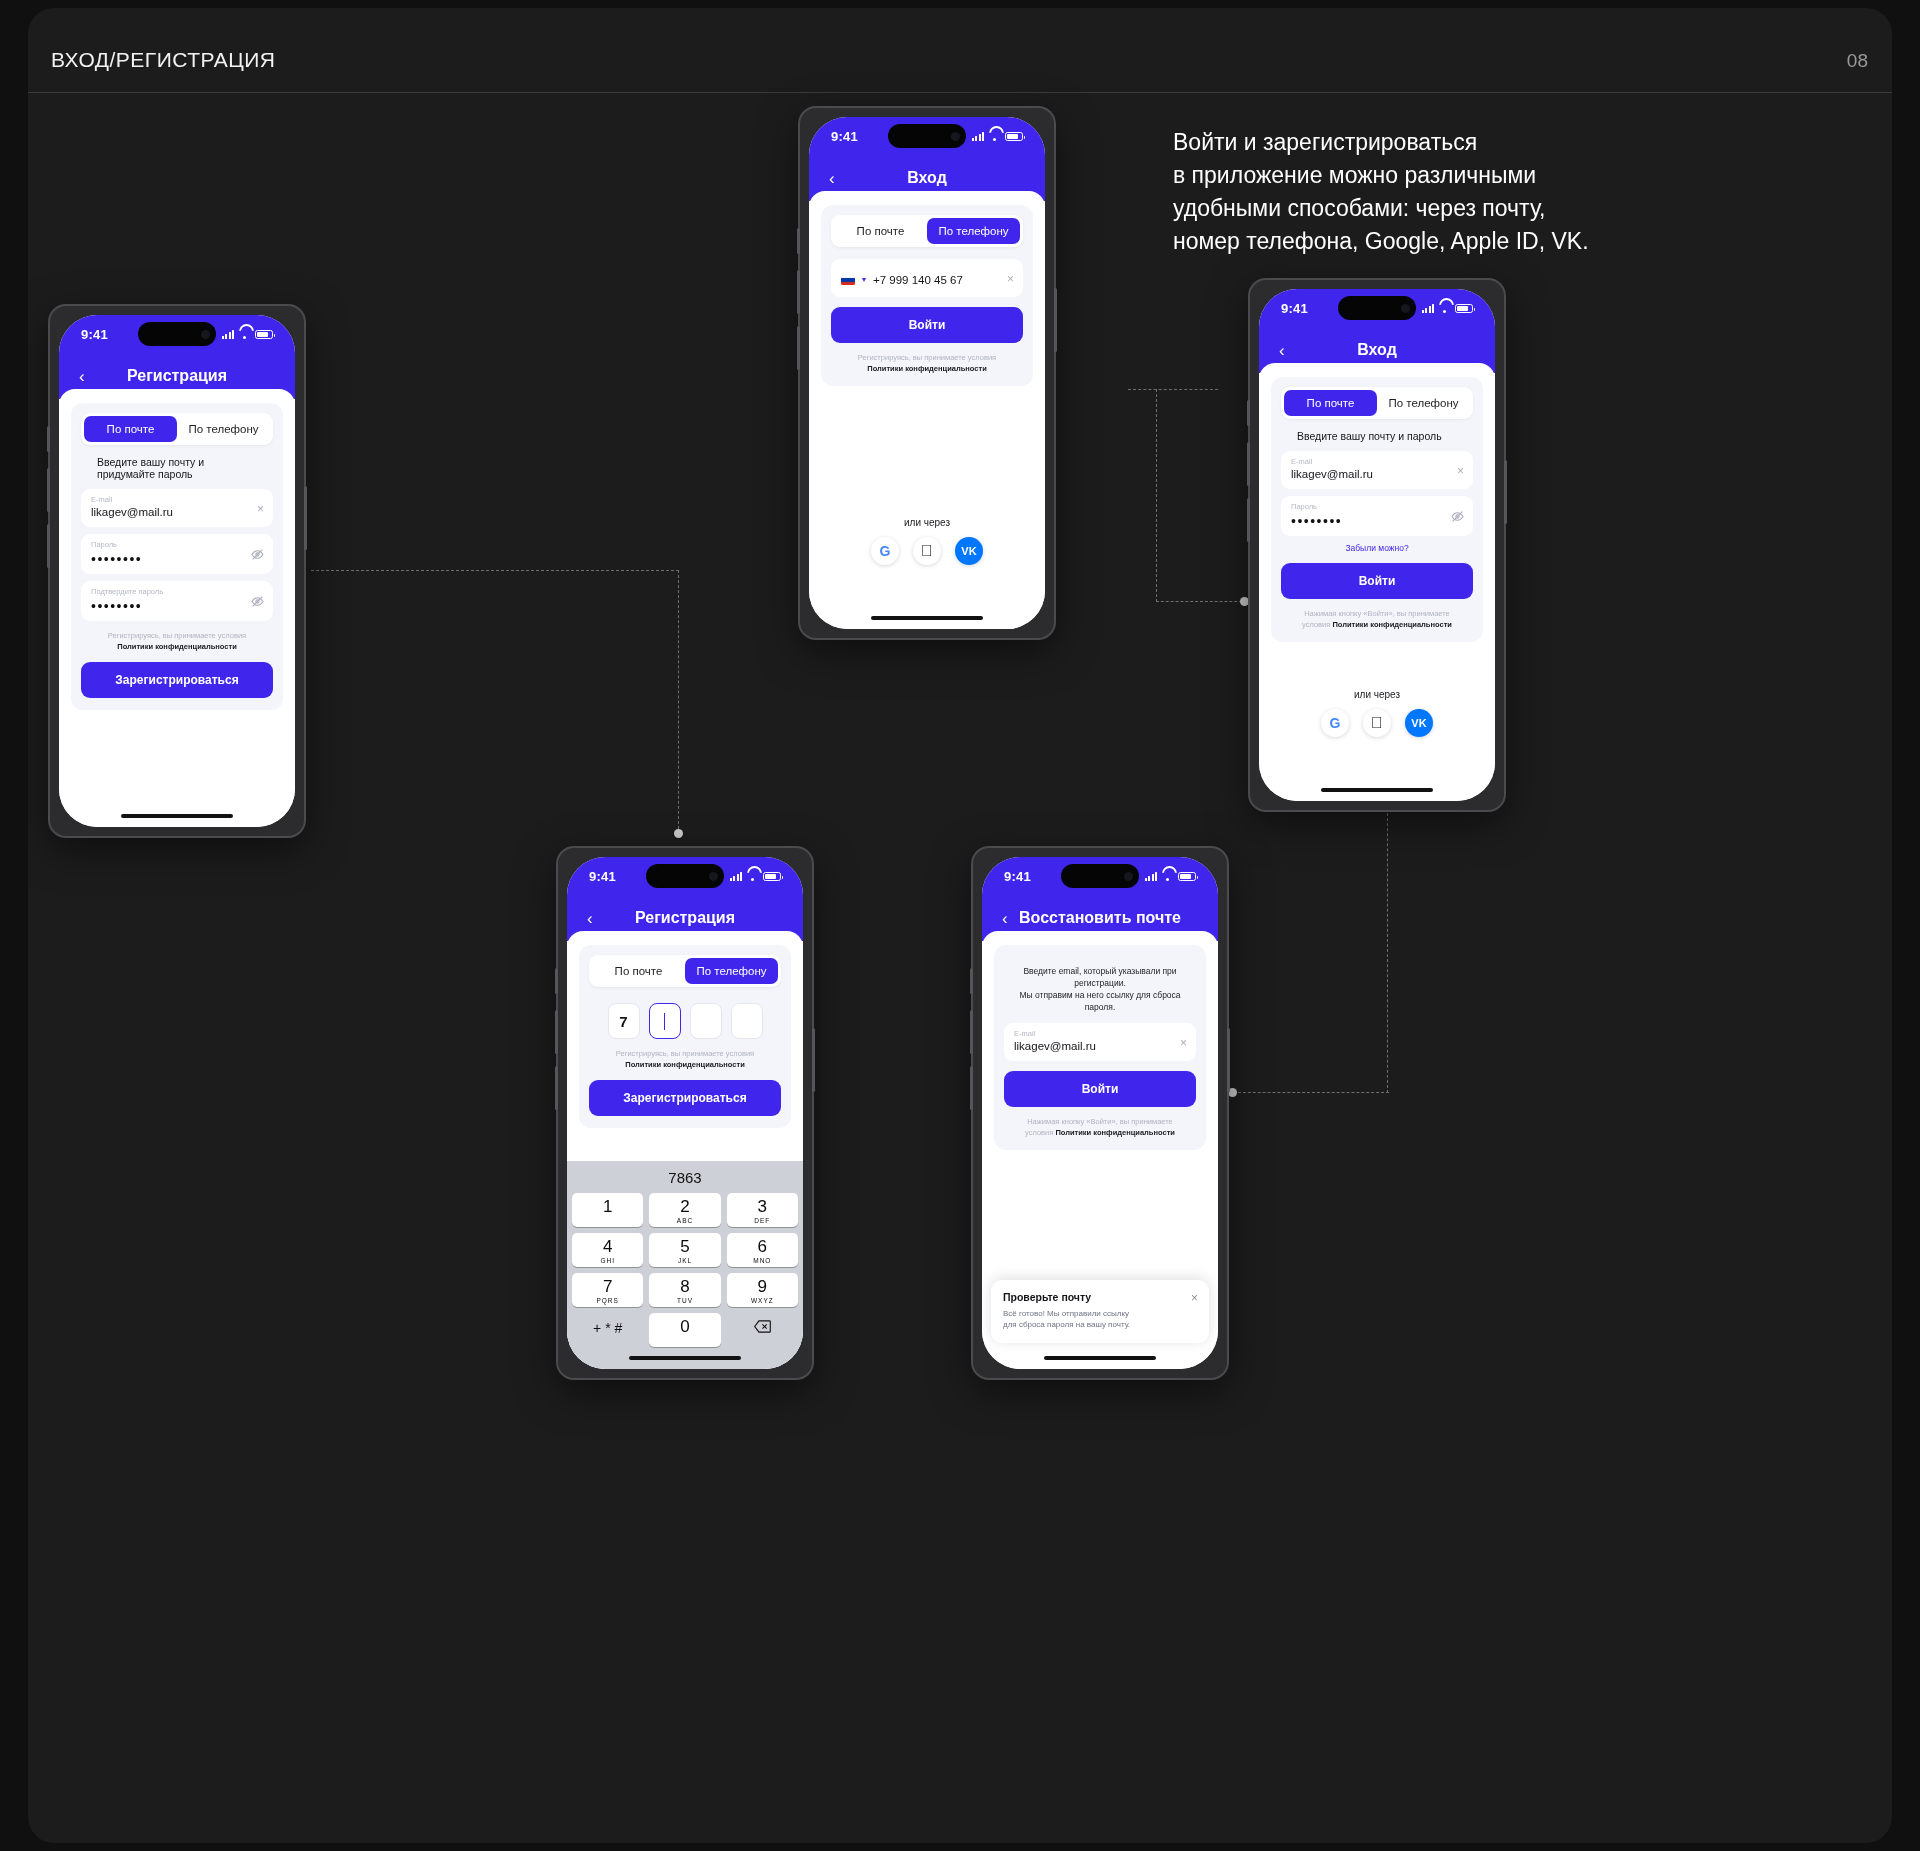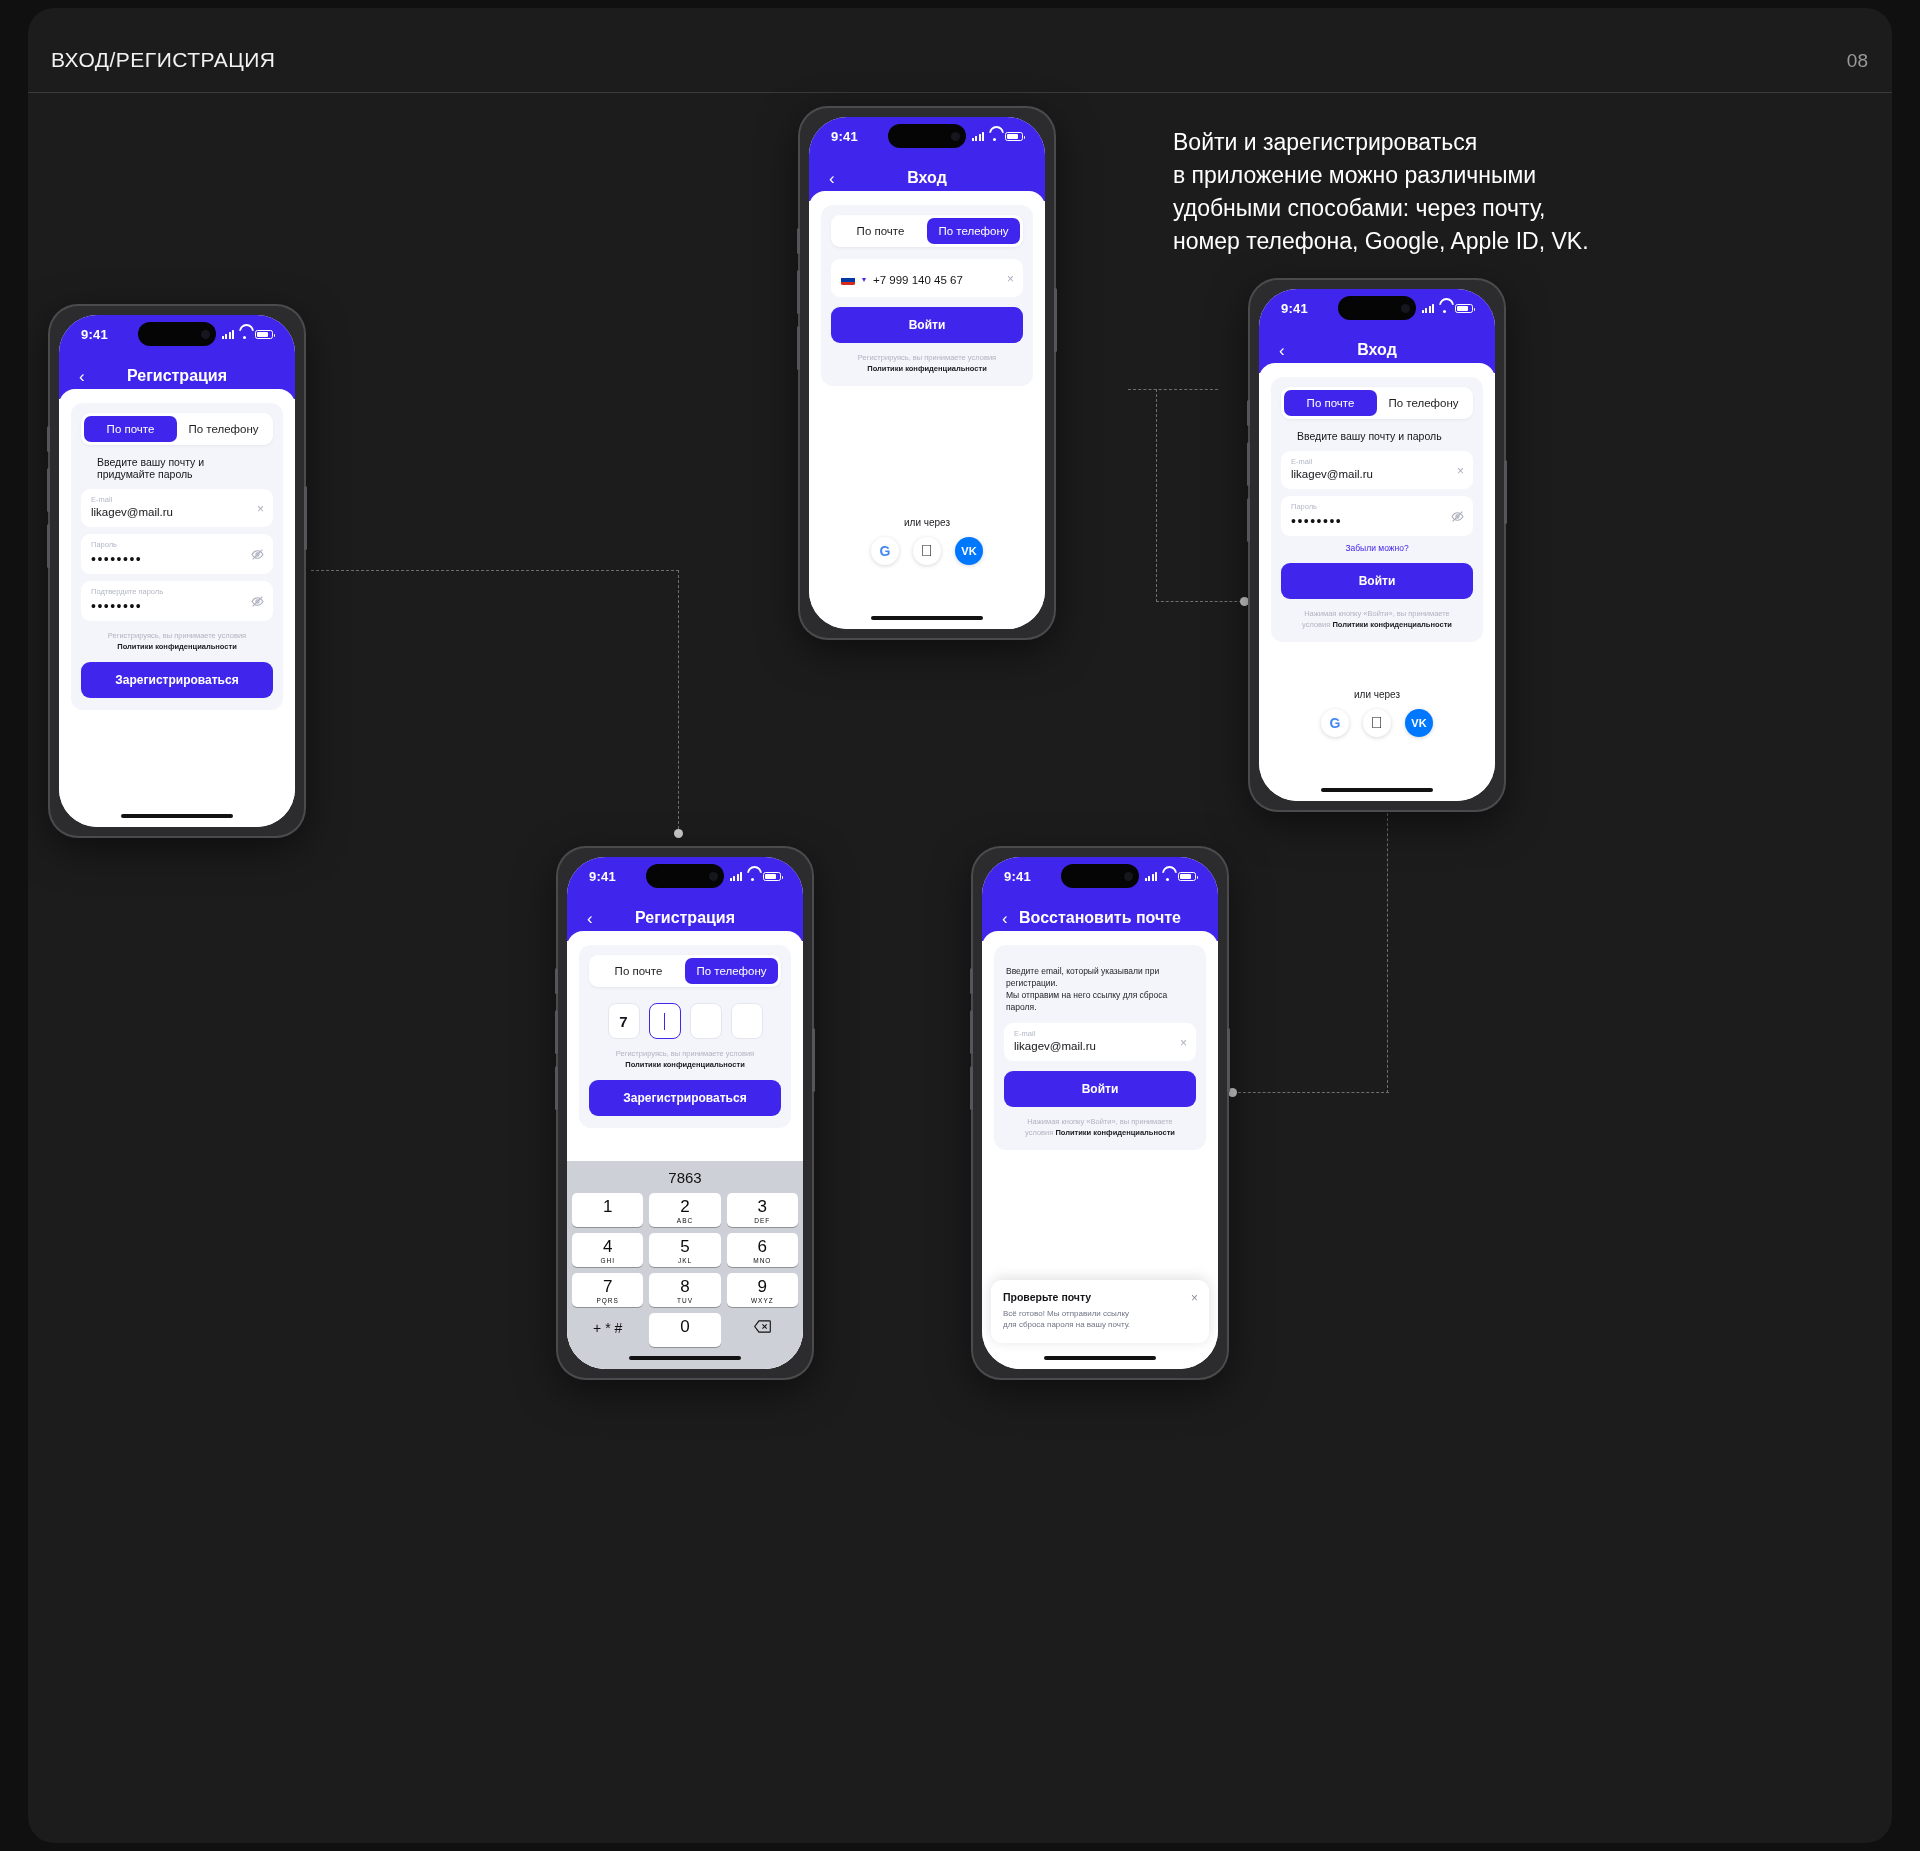--- a/index.html
+++ b/index.html
@@ -48,21 +48,21 @@
   .conn { position: absolute; border-color: #6e6e6e; }
   .dot {
     position: absolute; width: 9px; height: 9px;
     border-radius: 50%; background: #c9c9c9;
   }
 
   
   .phone {
     position: absolute;
     background: #2c2c2e;
-    border-radius: 28px;
+    border-radius: 16px;
     padding: 9px;
     box-shadow: 0 0 0 2px #4b4b4e, 0 12px 40px rgba(0,0,0,.55);
   }
   .screen {
     width: 100%; height: 100%;
     background: #ffffff;
     border-radius: 38px;
     overflow: hidden;
     position: relative;
   }
@@ -224,21 +224,21 @@
   .toast {
     position:absolute; left:9px; right:9px; bottom:26px;
     background:#fff; border-radius:11px;
     box-shadow:0 -2px 14px rgba(0,0,0,.13);
     padding:11px 12px 13px;
   }
   .toast h4 { font-size:10.5px; color:#131318; margin-bottom:5px; }
   .toast p { font-size:8px; line-height:11px; color:#6f7484; white-space:pre-line;}
   .toast .x { position:absolute; right:11px; top:11px; color:#8b8f9c; font-size:12px; }
 
-  .pwd-desc { font-size:8.5px; line-height:12px; color:#23232a; margin:10px 2px 10px; white-space:pre-line;}
+  .pwd-desc { font-size:8.5px; line-height:12px; color:#23232a; margin:10px 2px 10px; white-space:pre-line;text-align:center;}
 </style>
 </head>
 <body>
 
 <div class="board">
 
   <div class="hdr">
     <div class="hdr-title">ВХОД/РЕГИСТРАЦИЯ</div>
     <div class="hdr-page">08</div>
   </div>

